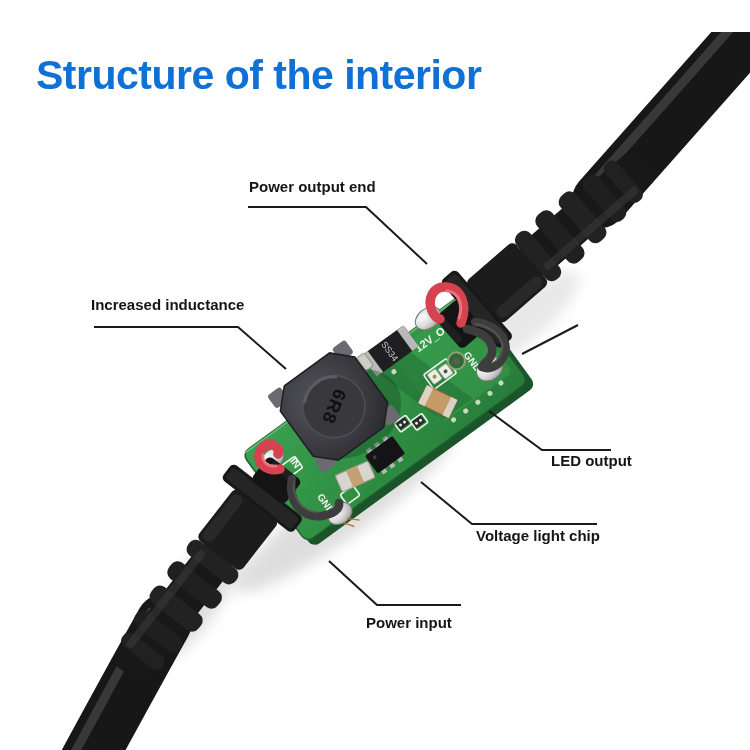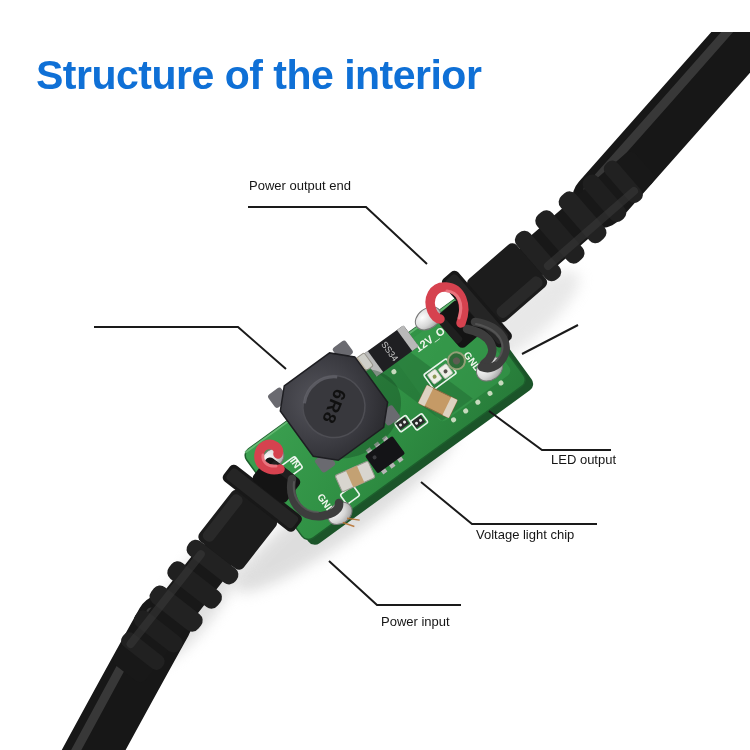--- a/index.html
+++ b/index.html
@@ -8,29 +8,29 @@
     font-family:"Liberation Sans", sans-serif;
     margin-top:32px;
   }
   .title{
     position:absolute;left:36px;top:20px;margin:0;
     font-size:41px;font-weight:bold;letter-spacing:-0.5px;color:#0f70d6;
     white-space:nowrap;
   }
   .scene{position:absolute;left:0;top:0;width:750px;height:750px;}
   .callout{
-    position:absolute;font-size:13px;font-weight:normal;color:#151515;
+    position:absolute;font-size:15px;font-weight:bold;color:#151515;
     white-space:nowrap;line-height:1.1;
   }
   #lbl-output{left:249px;top:147px}
   #lbl-inductance{left:91px;top:265px}
   #lbl-copper{left:581px;top:268px}
   #lbl-led{left:551px;top:421px}
   #lbl-boost{left:476px;top:496px}
-  #lbl-input{left:381px;top:583px}
+  #lbl-input{left:366px;top:583px}
 </style>
 </head>
 <body>
 
 <div class="canvas">
 
   <h1 class="title">Structure of the interior</h1>
 
   <svg class="scene" viewBox="0 0 750 750" aria-hidden="true">
     <defs>
@@ -236,17 +236,18 @@
       <polyline points="248,175 366,175 427,232"></polyline>
       <polyline points="94,295 238,295 286,337"></polyline>
       <polyline points="578,293 522,322"></polyline>
       <polyline points="489,379 542,418 611,418"></polyline>
       <polyline points="421,450 472,492 597,492"></polyline>
       <polyline points="329,529 377,573 461,573"></polyline>
     </g>
   </svg>
 
   <div class="callout" id="lbl-output">Power output end</div>
+  <div class="callout" id="lbl-inductance">Increased inductance</div>
   <div class="callout" id="lbl-led">LED output</div>
   <div class="callout" id="lbl-boost">Voltage light chip</div>
   <div class="callout" id="lbl-input">Power input</div>
 
 </div>
 
 </body></html>

